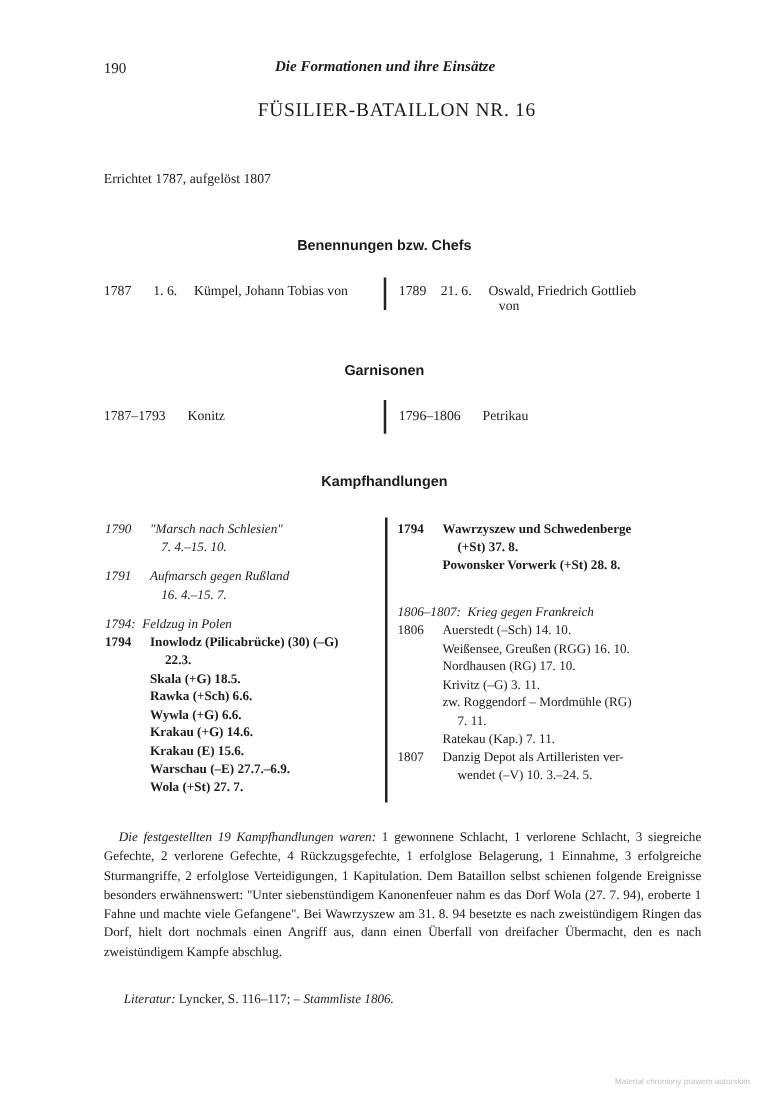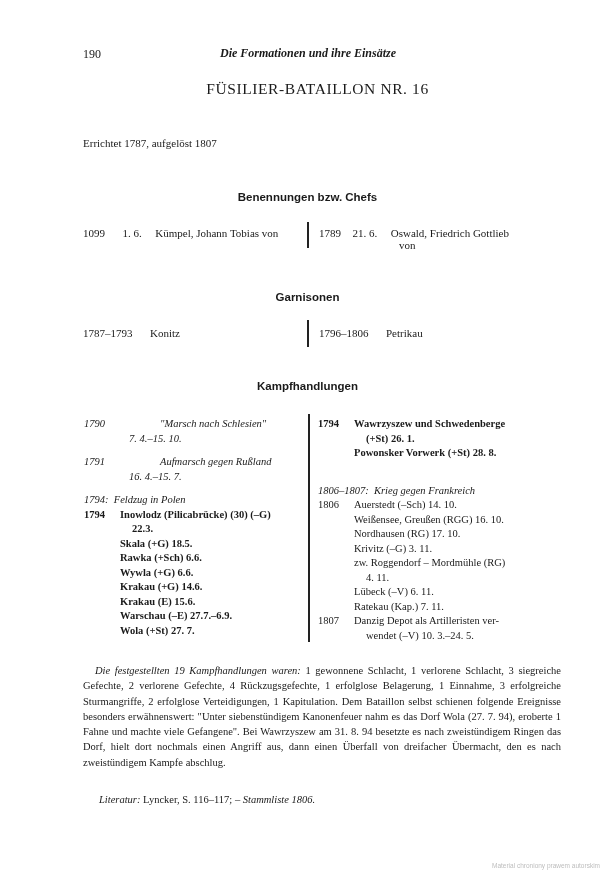--- a/index.html
+++ b/index.html
@@ -9,21 +9,21 @@
     .serif { font-family: "Liberation Serif", "DejaVu Serif", serif; }
     .hdr-page { left: 83px; top: 47px; font-size: 12px; }
     .hdr-title { left: 220px; top: 46px; font-size: 12px; font-style: italic; font-weight: bold; text-align: center; }
     .title { left: 10px; width: 615px; top: 80px; text-align: center; font-size: 15.5px; letter-spacing: 0.6px; }
     .founded { left: 83px; top: 137px; font-size: 11px; }
     .sect { left: 0; width: 615px; text-align: center; font-size: 11.5px; font-weight: bold;
             font-family: "Liberation Sans", "DejaVu Sans", sans-serif; }
     .row { font-size: 11px; white-space: nowrap; }
     .vline { width: 2px; background: #222; }
     .col { font-size: 10.5px; line-height: 14.5px; }
-    .col .it { font-style: italic; gap: 40px; }
+    .col .it { font-style: italic; }
     .col .b { font-weight: bold; }
     .entry { display: flex; }
     .entry .yr { width: 36px; flex: none; }
     .entry .tx { flex: 1; }
     .indent { padding-left: 36px; }
     .indent2 { padding-left: 48px; }
     .para { left: 83px; width: 478px; top: 663px; font-size: 10.5px; line-height: 15.3px; text-align: justify; }
     .para .it { font-style: italic; }
     .lit { left: 99px; top: 794px; font-size: 10.5px; }
     .lit .it { font-style: italic; }
@@ -35,21 +35,21 @@
 
 <div>
   <div class="abs hdr-page serif">190</div>
   <div class="abs hdr-title serif">Die Formationen und ihre Einsätze</div>
 
   <div class="abs title serif">FÜSILIER-BATAILLON NR. 16</div>
   <div class="abs founded serif">Errichtet 1787, aufgelöst 1807</div>
 
   <div class="abs sect" style="top:191px;">Benennungen bzw. Chefs</div>
   <div class="abs row serif" style="left:83px; top:227px;">
-    <span>1099</span>
+    <span>1787</span>
     <span style="display:inline-block; width:12px;"></span>
     <span>1. 6.</span>
     <span style="display:inline-block; width:8px;"></span>
     <span>Kümpel, Johann Tobias von</span>
   </div>
   <div class="abs vline" style="left:307px; top:222px; height:26px;"></div>
   <div class="abs row serif" style="left:319px; top:227px;">
     <span>1789</span>
     <span style="display:inline-block; width:6px;"></span>
     <span>21. 6.</span>
@@ -101,34 +101,33 @@
     <div class="b indent">Wola (+St) 27. 7.</div>
   </div>
 
   <div class="abs vline" style="left:308px; top:414px; height:228px; width:1.5px;"></div>
 
   <div class="abs col serif" style="left:318px; top:417px; width:245px;">
     <div class="entry b">
       <span class="yr">1794</span>
       <span class="tx">Wawrzyszew und Schwedenberge</span>
     </div>
-    <div class="b indent2">(+St) 26. 1.</div>
+    <div class="b indent2">(+St) 37. 8.</div>
     <div class="b indent">Powonsker Vorwerk (+St) 28. 8.</div>
     <div style="height:23px;"></div>
     <div class="it" style="white-space:pre;">1806–1807:  Krieg gegen Frankreich</div>
     <div class="entry">
       <span class="yr">1806</span>
       <span class="tx">Auerstedt (–Sch) 14. 10.</span>
     </div>
     <div class="indent">Weißensee, Greußen (RGG) 16. 10.</div>
     <div class="indent">Nordhausen (RG) 17. 10.</div>
     <div class="indent">Krivitz (–G) 3. 11.</div>
     <div class="indent">zw. Roggendorf – Mordmühle (RG)</div>
-    <div class="indent2">4. 11.</div>
-    <div class="indent">Lübeck (–V) 6. 11.</div>
+    <div class="indent2">7. 11.</div>
     <div class="indent">Ratekau (Kap.) 7. 11.</div>
     <div class="entry">
       <span class="yr">1807</span>
       <span class="tx">Danzig Depot als Artilleristen ver-</span>
     </div>
     <div class="indent2">wendet (–V) 10. 3.–24. 5.</div>
   </div>
 
   <div class="abs para serif">
     <span style="display:inline-block; width:12px;"></span><span class="it">Die festgestellten 19 Kampfhandlungen waren:</span><span> 1 gewonnene Schlacht, 1 verlorene Schlacht, 3 siegreiche Gefechte, 2 verlorene Gefechte, 4 Rückzugsgefechte, 1 erfolglose Belagerung, 1 Einnahme, 3 erfolgreiche Sturmangriffe, 2 erfolglose Verteidigungen, 1 Kapitulation. Dem Bataillon selbst schienen folgende Ereignisse besonders erwähnenswert: "Unter siebenstündigem Kanonenfeuer nahm es das Dorf Wola (27. 7. 94), eroberte 1 Fahne und machte viele Gefangene". Bei Wawrzyszew am 31. 8. 94 besetzte es nach zweistündigem Ringen das Dorf, hielt dort nochmals einen Angriff aus, dann einen Überfall von dreifacher Übermacht, den es nach zweistündigem Kampfe abschlug.</span>

